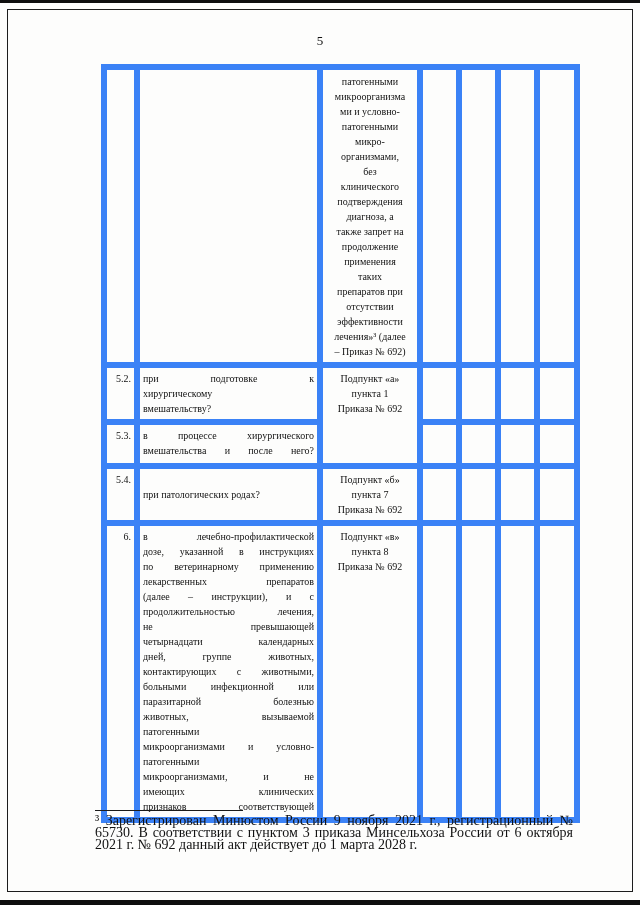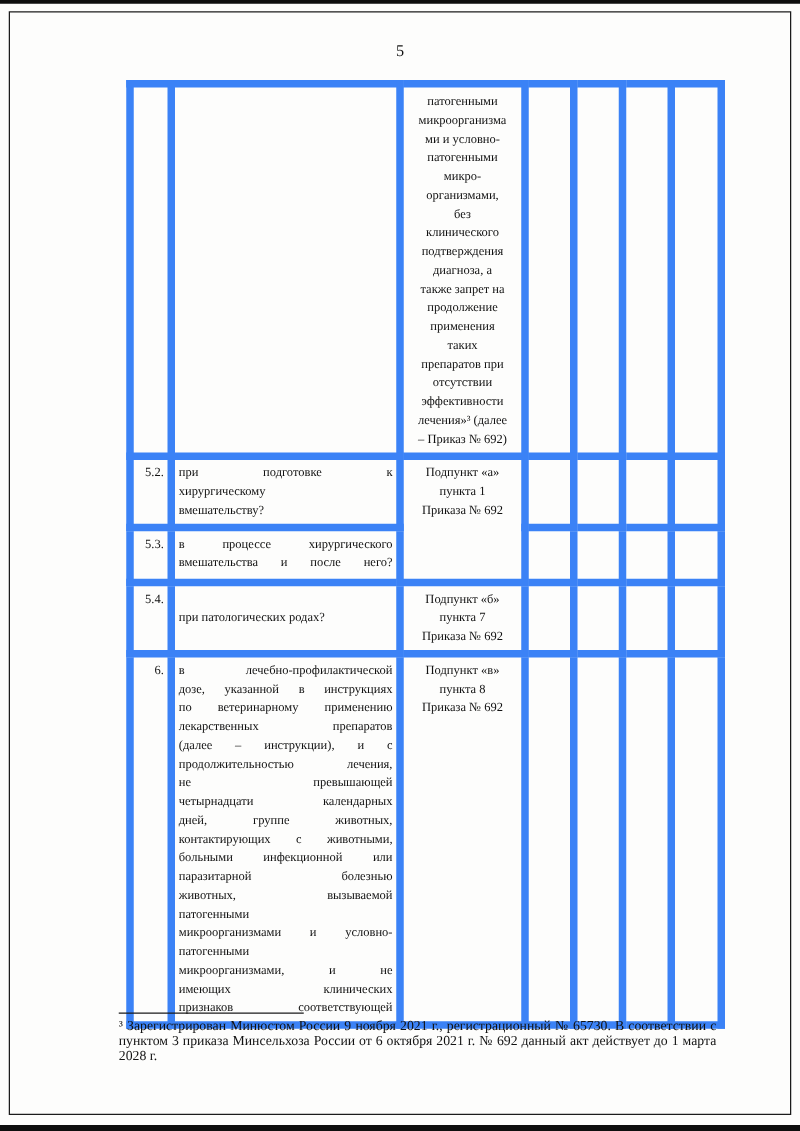--- a/index.html
+++ b/index.html
@@ -76,21 +76,21 @@
   .h-54 { height: 50px; margin-left: 42px; }
   .h-6 { height: 290px; }
   .footnote-rule {
     position: absolute; left: 95px; top: 810px;
     width: 148px; height: 0;
     border-top: 1px solid #1b1b1b;
   }
   .footnote {
     position: absolute; left: 95px; top: 815px;
     width: 478px;
-    font-size: 11px;
+    font-size: 14px;
     line-height: 12px;
     text-align: justify;
   }
 </style>
 </head>
 <body>
 
 <div class="page">
 
   <div class="bar-top"></div>

